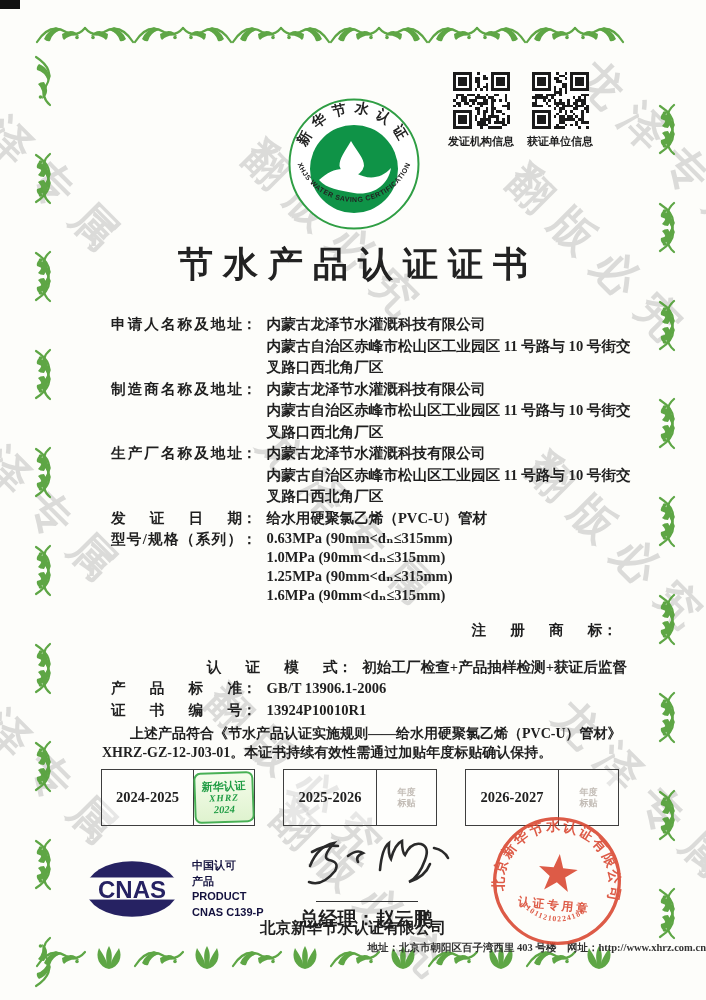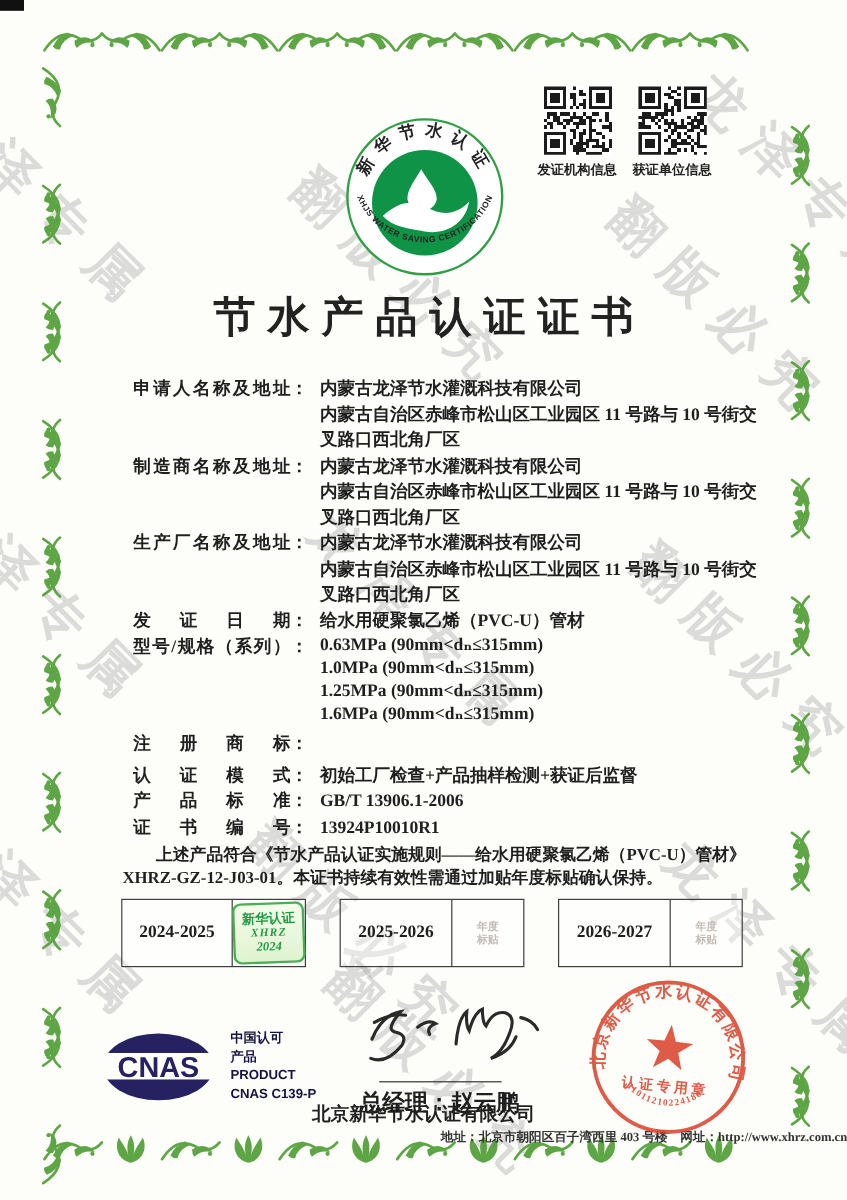--- a/index.html
+++ b/index.html
@@ -21,21 +21,21 @@
   .logo-arc{fill:#222;font-family:"Liberation Sans","DejaVu Sans",sans-serif;font-weight:bold;}
   .qr-col{position:absolute;top:72px;width:76px;z-index:2;text-align:center;}
   .qr-col .qrbox{width:57px;height:57px;margin:0 auto;}
   .qr-label{margin-top:5px;font-size:11px;font-weight:bold;white-space:nowrap;}
   
   .title{position:absolute;left:0;right:0;top:241px;margin:0;z-index:2;text-align:center;
          font-size:35px;font-weight:bold;letter-spacing:10px;text-indent:10px;color:#222;}
   
   .content{position:absolute;left:111px;top:314px;width:516px;z-index:2;font-size:14.6px;font-weight:700;}
   .frow{display:flex;align-items:flex-start;line-height:21.5px;}
-  .frow.gap-top{margin-top:5px;}
+  .frow.gap-top{margin-top:15px;justify-content:flex-end;}
   .flabel{display:inline-block;width:131px;text-align:justify;text-align-last:justify;flex:none;}
   .fcolon{flex:none;}
   .fvals{margin-left:10px;white-space:nowrap;}
   .fvals.tight{line-height:19px;}
   .stmt{margin:4px 0 0 -9px;font-size:14px;line-height:18.5px;}
   .stmt .l1{display:block;text-indent:2em;}
   .stmt .l2{display:block;}
   
   .vtable{margin-top:7px;display:flex;gap:28px;margin-left:-10px;}
   .vbox{width:152px;height:55px;border:1.3px solid #3e3e3e;display:flex;background:rgba(255,255,255,.35);}

